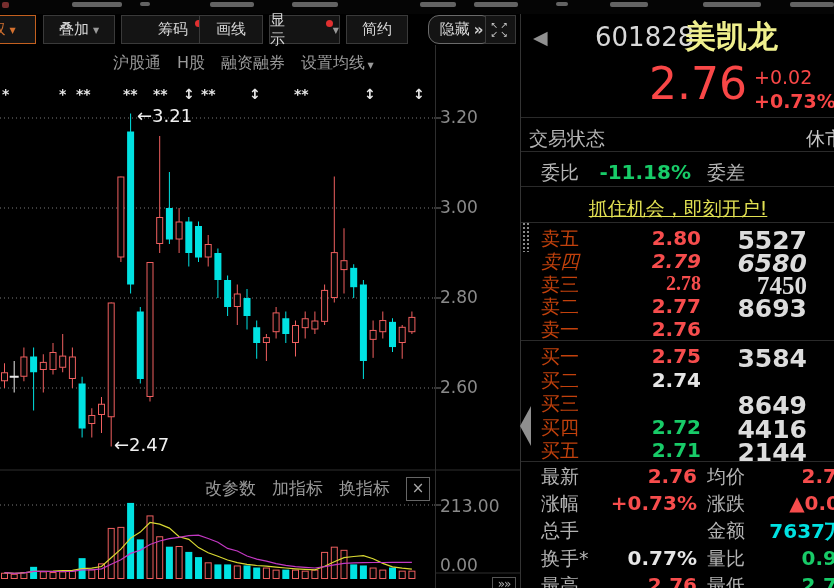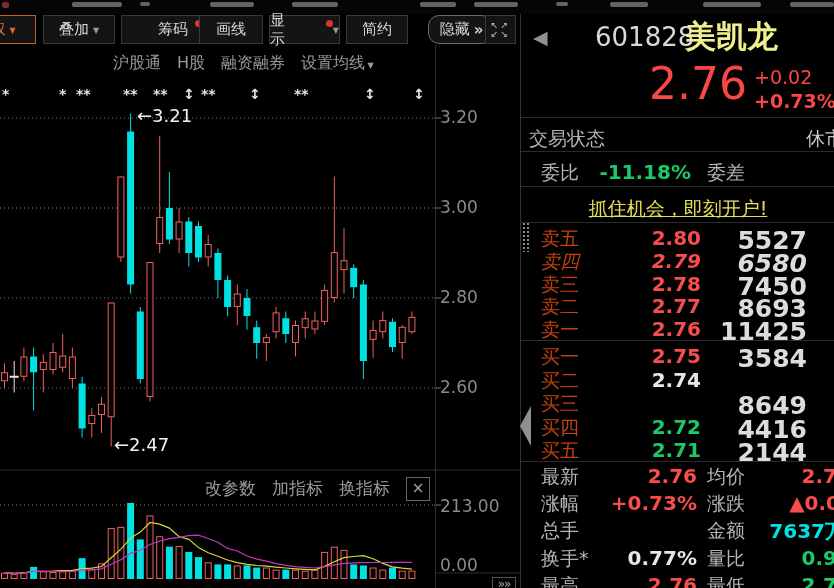--- a/index.html
+++ b/index.html
@@ -328,34 +328,33 @@
       <div class="orow" style="top: 212px; height: 22.8px;">
         <span class="olabel">卖五</span>
         <span class="oprice red">2.80</span>
         <span class="ovol">5527</span>
       </div>
       <div class="orow" style="top: 234.8px; height: 22.8px; font-style: italic;">
         <span class="olabel">卖四</span>
         <span class="oprice red">2.79</span>
         <span class="ovol">6580</span>
       </div>
-      <div class="orow" style="top: 257.6px; height: 22.8px;">
+      <div class="orow" style="top: 257.6px; height: 22.8px; font-family: Liberation Serif, serif;">
         <span class="olabel">卖三</span>
         <span class="oprice red">2.78</span>
         <span class="ovol">7450</span>
       </div>
       <div class="orow" style="top: 280.4px; height: 22.8px;">
         <span class="olabel">卖二</span>
         <span class="oprice red">2.77</span>
         <span class="ovol">8693</span>
       </div>
       <div class="orow" style="top: 303.2px; height: 22.8px;">
         <span class="olabel">卖一</span>
         <span class="oprice red">2.76</span>
-        <span class="ovol">11425</span>
       </div>
       <div class="orow" style="top: 330px; height: 23.6px;">
         <span class="olabel">买一</span>
         <span class="oprice red">2.75</span>
         <span class="ovol">3584</span>
       </div>
       <div class="orow" style="top: 353.6px; height: 23.6px;">
         <span class="olabel">买二</span>
         <span class="oprice white">2.74</span>
       </div>

